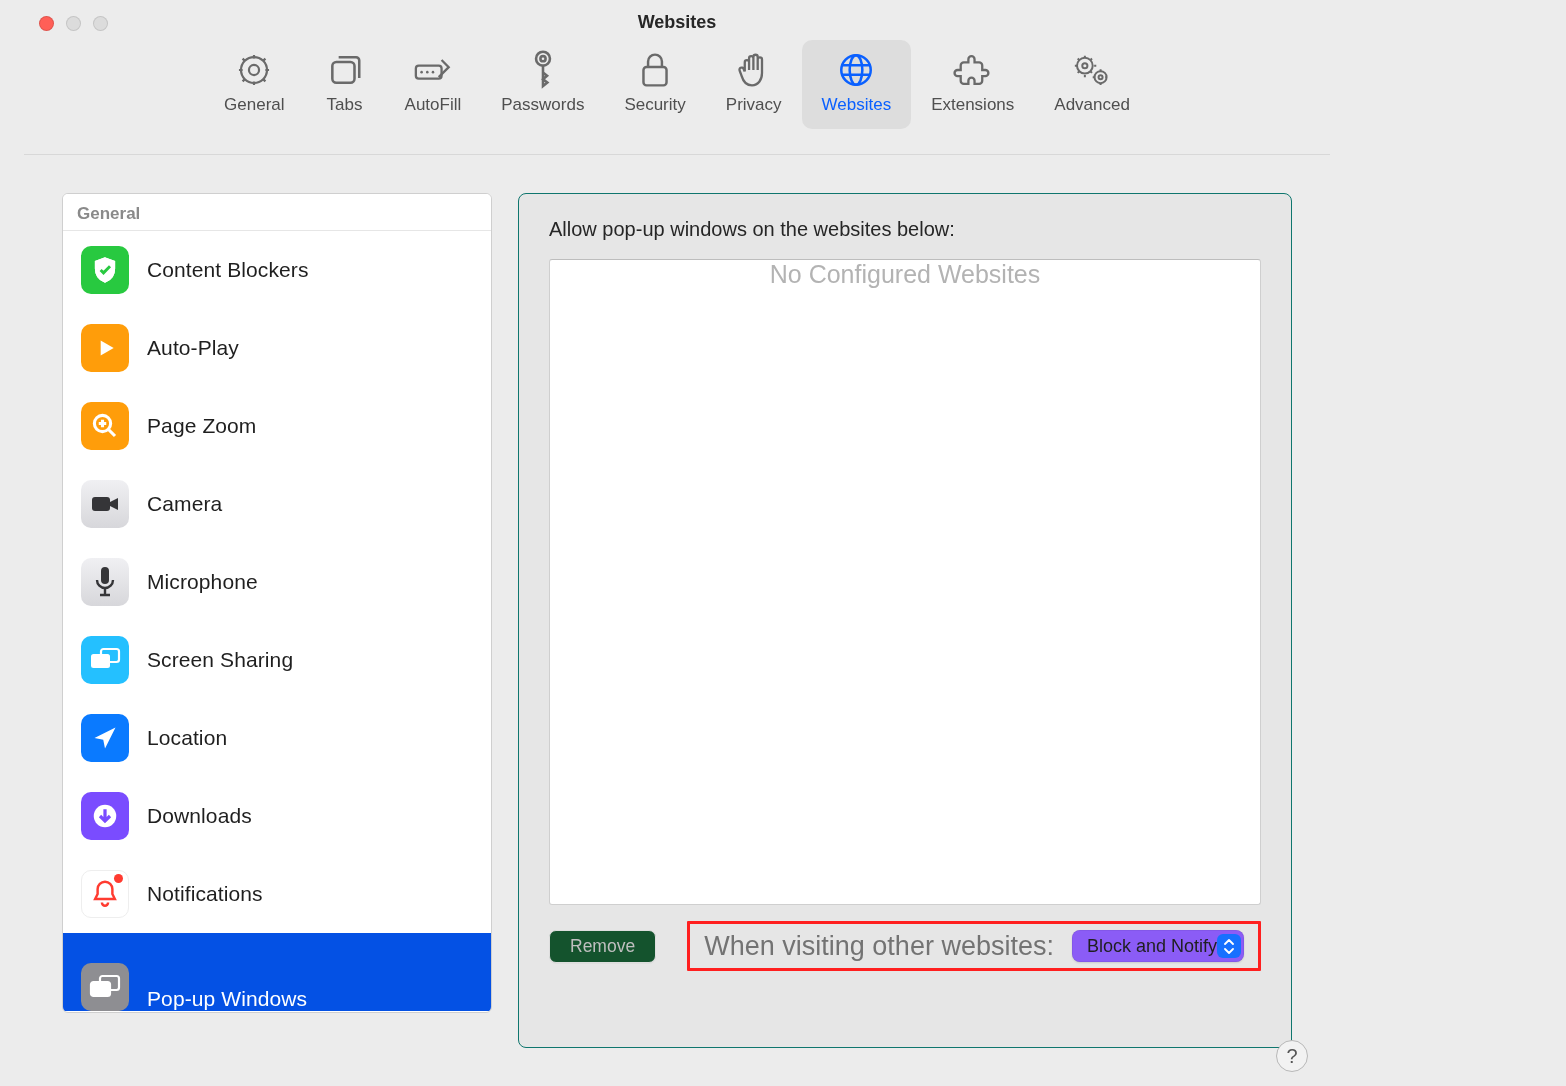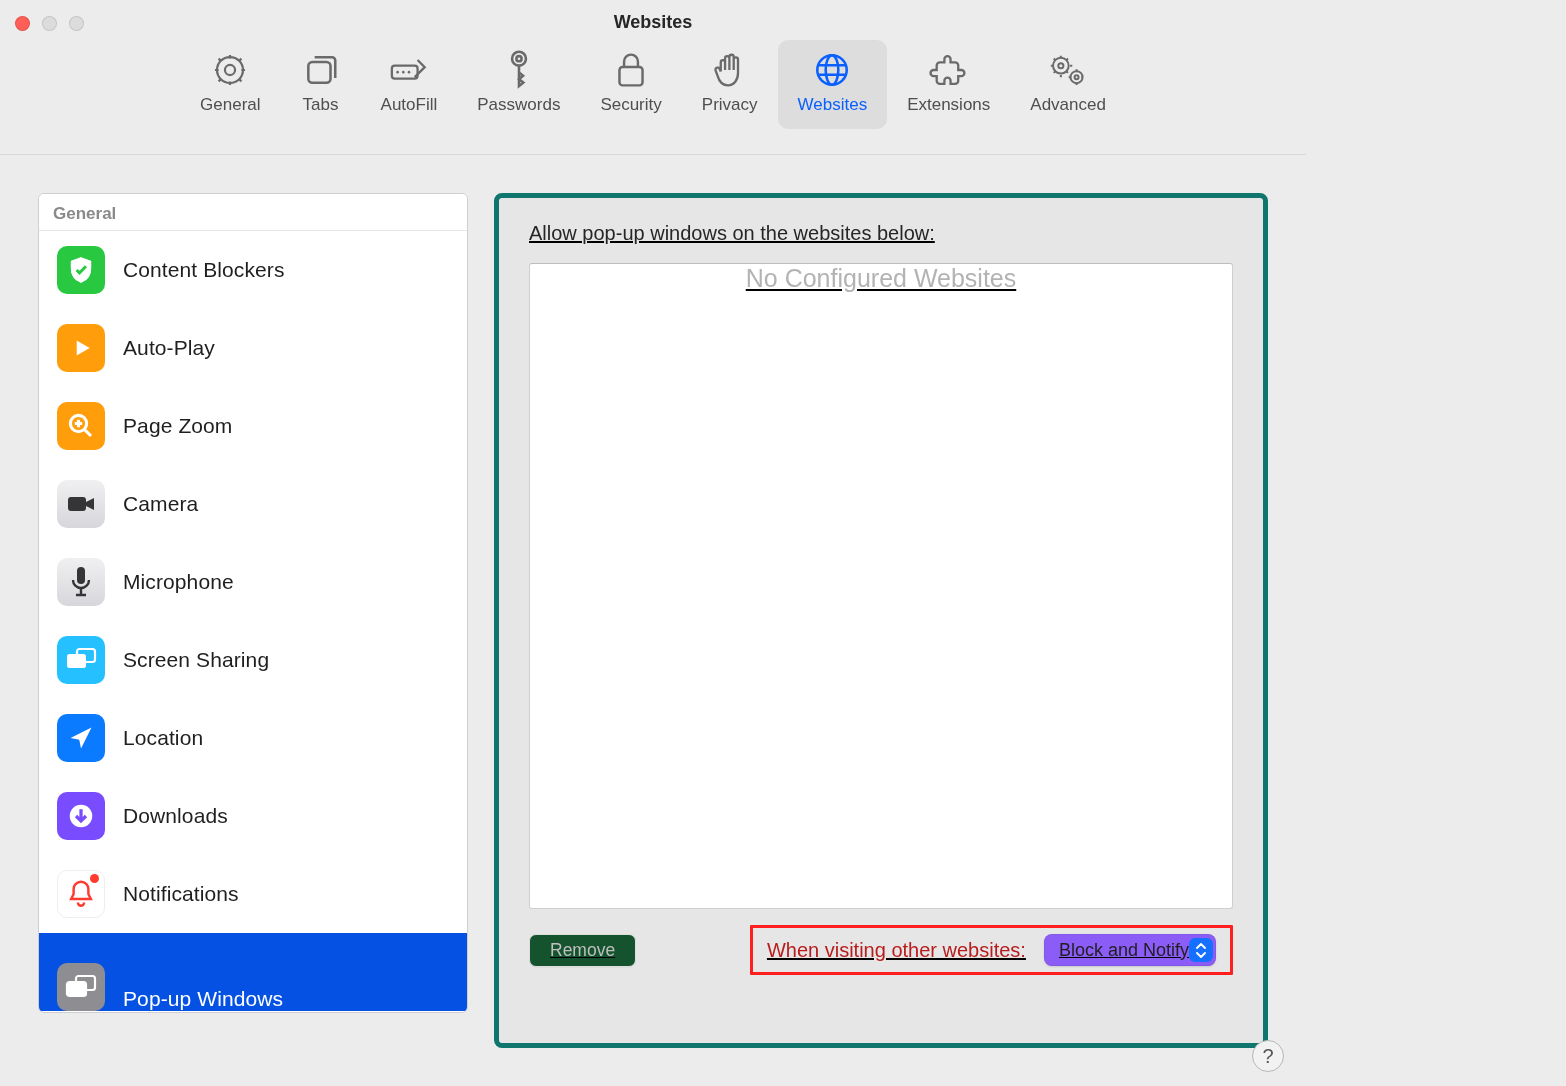--- a/index.html
+++ b/index.html
@@ -10,20 +10,21 @@
     background: #ececec;
     color: #000;
     -webkit-font-smoothing: antialiased;
   }
   .window {
     width: 1306px;
     height: 1086px;
     background: #ececec;
     position: relative;
     overflow: hidden;
+    margin-left: 24px;
   }
   
   .traffic-lights {
     position: absolute;
     top: 16px;
     left: 15px;
     display: flex;
     gap: 12px;
   }
   .traffic-light {
@@ -151,24 +152,23 @@
     letter-spacing: 0.1px;
     color: #1f1f1f;
   }
   .sidebar-item.selected .item-label { color: #fff; }
 
   
   .detail {
     flex: 1;
     background: #e6e6e6;
     border-radius: 8px;
-    border: 5px solid #0f766e;
+    border: 1px solid #0f766e;
     position: relative;
     padding: 24px 30px 26px 30px;
-    text-decoration: underline;
   }
   .detail-heading {
     font-size: 20px;
     color: #262626;
     margin-bottom: 18px;
   }
   .sites-box {
     background: #fff;
     border: 1px solid #cfcfcf;
     border-top: 1px solid #bdbdbd;
@@ -200,22 +200,22 @@
   .footer-right {
     margin-left: auto;
     display: flex;
     align-items: center;
     gap: 18px;
     border: 3.5px solid #ff1f1f;
     padding: 6px 14px 6px 14px;
     border-radius: 1px;
   }
   .footer-label {
-    font-size: 20px;
-    color: #b91c1c;
+    font-size: 27px;
+    color: #737373;
     white-space: nowrap;
   }
   .dropdown {
     background: #8b5cf6;
     border-radius: 8px;
     display: flex;
     align-items: center;
     height: 32px;
     padding: 0 3px 0 15px;
     box-shadow: 0 1px 2px rgba(0,0,0,0.12), inset 0 0 0 0.5px rgba(0,0,0,0.1);

